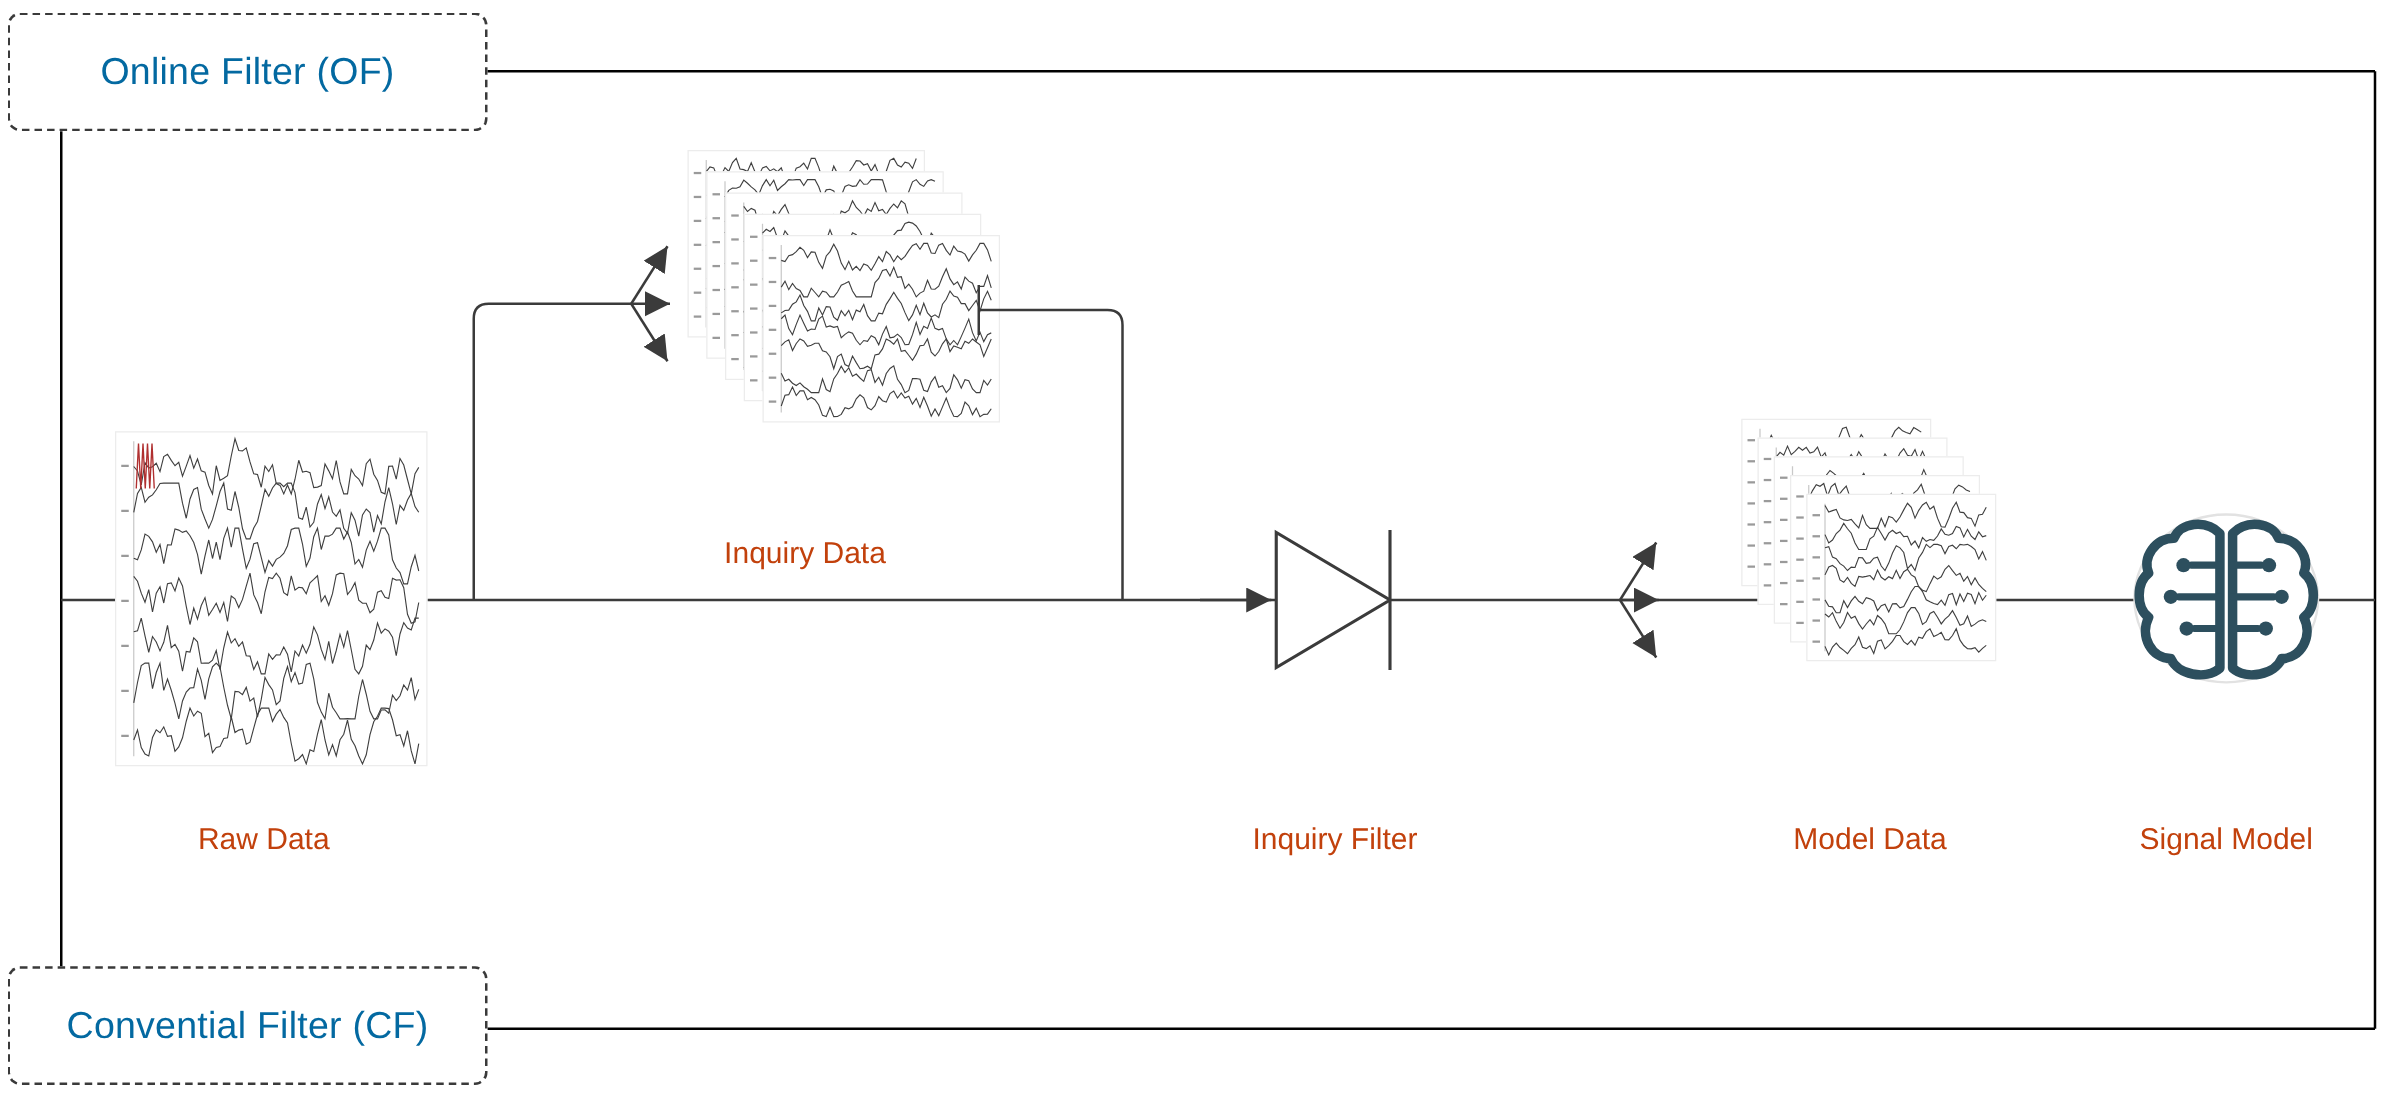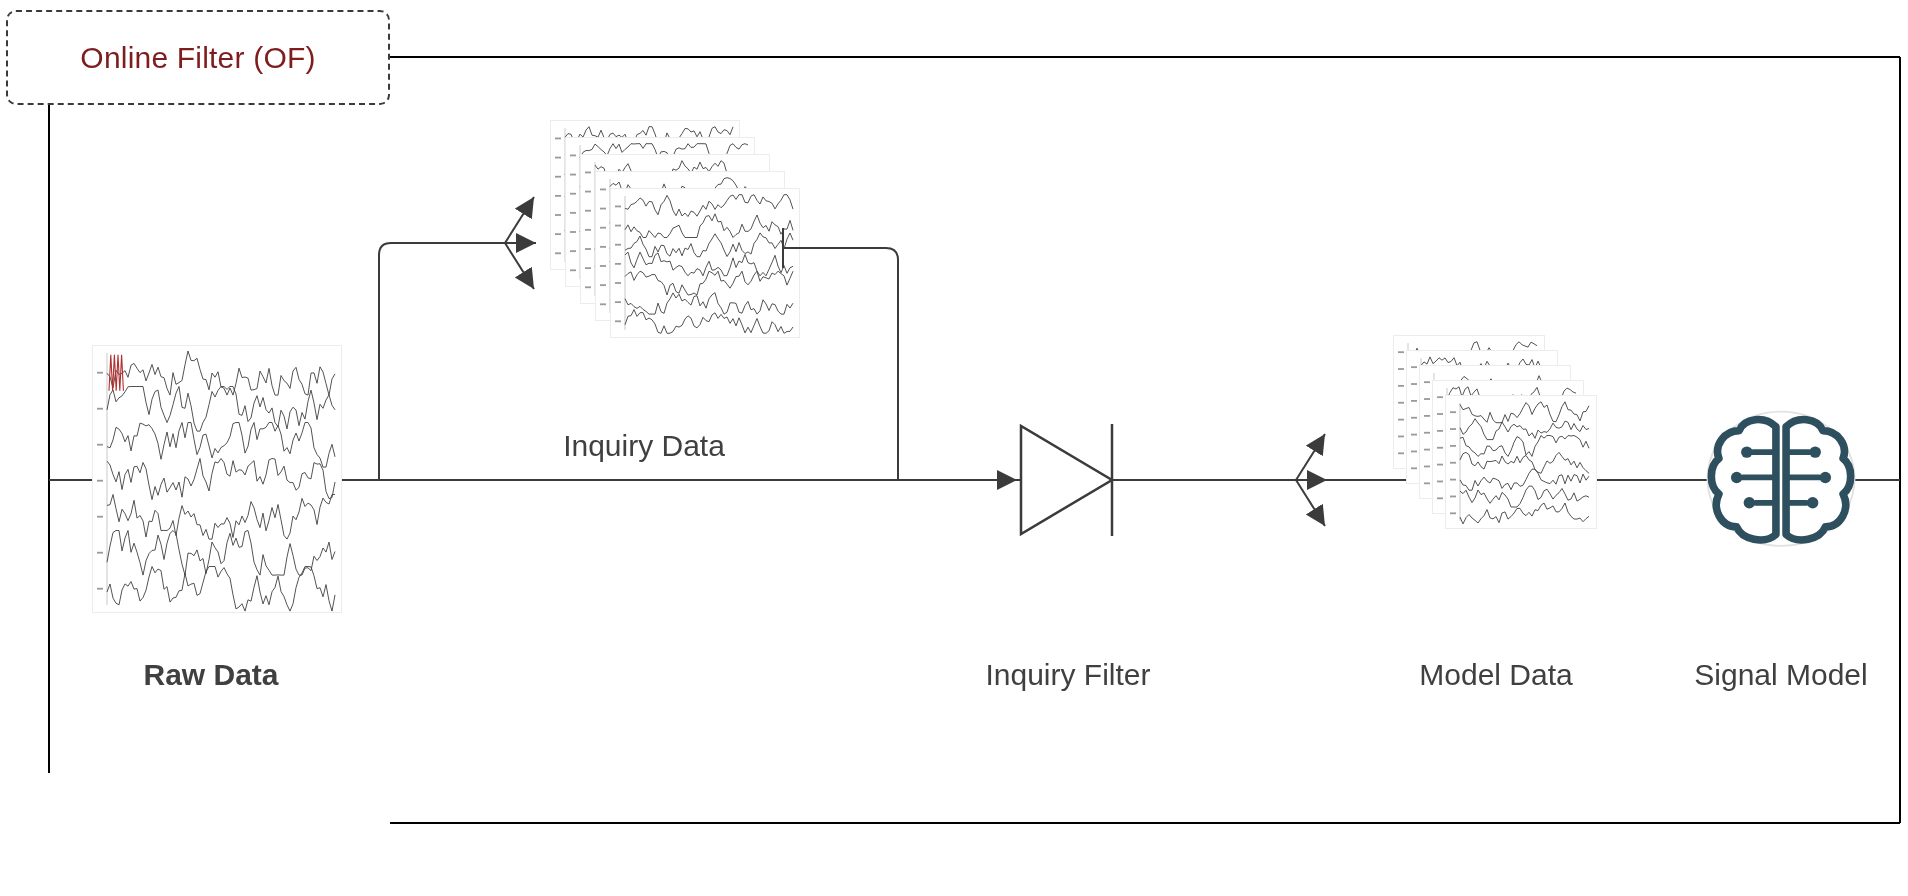--- a/index.html
+++ b/index.html
@@ -5,28 +5,28 @@
   * { margin:0; padding:0; box-sizing:border-box; }
   html,body { background:#ffffff; }
   body { font-family:"Liberation Sans", sans-serif; }
   .canvas { position:relative; width:1908px; height:896px; background:#ffffff; overflow:hidden; }
   svg.layer { position:absolute; left:0; top:0; width:1908px; height:896px; }
   .layer-lines { z-index:1; }
   .layer-symbols { z-index:4; pointer-events:none; }
   .filter-box {
     position:absolute; border:2px dashed #3a3a3a; border-radius:10px; background:#ffffff;
     display:flex; align-items:center; justify-content:center; z-index:5;
-    font-size:30px; color:#7f1d1d; letter-spacing:0.2px;
+    font-size:30px; color:#0369a1; letter-spacing:0.2px;
   }
   .box-of { left:6px; top:10px; width:384px; height:95px; }
   .box-cf { left:6px; top:773px; width:384px; height:95px; }
   .eeg-sheet { position:absolute; background:#ffffff; border:1px solid #ececec; overflow:hidden; }
   .stack { position:absolute; }
   .node-label {
-    position:absolute; transform:translateX(-50%); font-size:30px; color:#404040;
+    position:absolute; transform:translateX(-50%); font-size:24px; color:#c2410c;
     white-space:nowrap; z-index:6;
   }
   .brain { position:absolute; left:1705px; top:405px; width:152px; height:150px; z-index:3; }
 </style>
 </head>
 <body>
 
 <div class="canvas">
 
   <svg class="layer layer-lines">
@@ -37,20 +37,23 @@
       <path d="M 49 105 V 773"></path>
     </g>
     <g stroke="#3b3b3b" stroke-width="2" fill="none">
       <path d="M 49 480 H 1900"></path>
       <path d="M 379 480 V 255 Q 379 243 391 243 H 505"></path>
     </g>
   </svg>
 
   <div class="filter-box box-of">
     <span>Online Filter (OF)</span>
+  </div>
+  <div class="filter-box box-cf">
+    <span>Convential Filter (CF)</span>
   </div>
 
   <div class="eeg-sheet" style="left:92px; top:345px; width:250px; height:268px; z-index:2;"><svg width="248" height="266" viewBox="0 0 248 266" xmlns="http://www.w3.org/2000/svg">
         <line x1="14" y1="7" x2="14" y2="259" stroke="#c9c9c9" stroke-width="1"></line>
         <polyline points="14.0,27.2 17.0,30.8 20.0,41.9 23.0,24.2 26.0,28.5 29.0,27.4 32.0,24.6 35.0,31.3 38.0,19.3 41.0,17.4 44.0,22.3 47.0,26.6 50.0,23.8 53.0,34.9 56.0,26.9 59.0,18.4 62.0,28.5 65.0,21.2 68.0,30.7 71.0,31.7 74.0,42.4 77.0,49.1 80.0,26.6 83.0,38.3 86.0,36.6 89.0,34.5 92.0,18.8 95.0,5.0 98.0,14.4 101.0,14.7 104.0,12.3 107.0,23.5 110.0,33.1 113.0,33.6 116.0,43.8 119.0,27.0 122.0,31.2 125.0,25.8 128.0,40.9 131.0,42.3 134.0,49.1 137.0,42.0 140.0,49.1 143.0,37.4 146.0,22.2 149.0,31.6 152.0,31.0 155.0,32.1 158.0,44.1 161.0,43.7 164.0,42.5 167.0,25.1 170.0,30.7 173.0,37.0 176.0,22.4 179.0,39.5 182.0,49.1 185.0,49.1 188.0,29.5 191.0,34.6 194.0,37.2 197.0,42.4 200.0,25.0 203.0,21.3 206.0,33.4 209.0,38.3 212.0,47.8 215.0,49.1 218.0,27.1 221.0,26.8 224.0,37.3 227.0,20.8 230.0,26.0 233.0,37.6 236.0,49.1 239.0,32.9 242.0,27.9 " fill="none" stroke="#3f3f3f" stroke-width="0.9"></polyline>
         <rect x="4" y="25.8" width="6" height="1.8" fill="#9a9a9a"></rect>
         <polyline points="14.0,63.9 17.0,48.7 20.0,43.9 23.0,55.8 26.0,51.8 29.0,49.9 32.0,45.8 35.0,40.8 38.0,40.5 41.0,40.5 44.0,40.5 47.0,40.5 50.0,40.5 53.0,56.5 56.0,68.6 59.0,53.2 62.0,45.6 65.0,44.0 68.0,61.3 71.0,69.2 74.0,76.5 77.0,69.5 80.0,58.7 83.0,47.2 86.0,40.5 89.0,61.3 92.0,62.3 95.0,47.2 98.0,59.8 101.0,77.0 104.0,85.1 107.0,85.1 110.0,76.4 113.0,71.2 116.0,58.7 119.0,45.5 122.0,51.0 125.0,44.4 128.0,40.5 131.0,40.5 134.0,43.4 137.0,40.5 140.0,40.5 143.0,48.1 146.0,68.2 149.0,69.4 152.0,59.7 155.0,75.6 158.0,71.9 161.0,57.2 164.0,49.7 167.0,60.9 170.0,51.5 173.0,63.6 176.0,67.1 179.0,61.9 182.0,76.6 185.0,80.7 188.0,64.2 191.0,70.1 194.0,82.9 197.0,65.9 200.0,61.2 203.0,64.0 206.0,79.7 209.0,66.5 212.0,73.1 215.0,55.4 218.0,44.1 221.0,57.0 224.0,73.6 227.0,58.3 230.0,62.3 233.0,54.0 236.0,48.8 239.0,59.3 242.0,63.8 " fill="none" stroke="#3f3f3f" stroke-width="0.9"></polyline>
         <rect x="4" y="61.800000000000004" width="6" height="1.8" fill="#9a9a9a"></rect>
         <polyline points="14.0,100.6 17.0,101.8 20.0,93.9 23.0,81.3 26.0,83.1 29.0,87.5 32.0,95.8 35.0,89.6 38.0,104.9 41.0,89.8 44.0,90.0 47.0,77.1 50.0,78.1 53.0,79.9 56.0,78.7 59.0,82.6 62.0,88.0 65.0,97.5 68.0,113.3 71.0,98.7 74.0,86.0 77.0,100.8 80.0,87.7 83.0,101.7 86.0,84.7 89.0,76.5 92.0,91.8 95.0,76.5 98.0,76.5 101.0,93.3 104.0,108.6 107.0,101.3 110.0,89.0 113.0,88.2 116.0,99.9 119.0,111.9 122.0,102.5 125.0,106.9 128.0,101.5 131.0,99.7 134.0,96.8 137.0,90.6 140.0,77.6 143.0,76.5 146.0,76.5 149.0,89.2 152.0,107.1 155.0,100.4 158.0,83.4 161.0,76.5 164.0,93.6 167.0,82.8 170.0,82.9 173.0,81.3 176.0,76.5 179.0,76.5 182.0,85.2 185.0,79.5 188.0,88.0 191.0,105.2 194.0,101.6 197.0,107.8 200.0,94.1 203.0,87.0 206.0,95.0 209.0,86.9 212.0,76.5 215.0,76.5 218.0,82.0 221.0,101.8 224.0,108.4 227.0,112.1 230.0,121.1 233.0,121.1 236.0,107.4 239.0,98.3 242.0,110.8 " fill="none" stroke="#3f3f3f" stroke-width="0.9"></polyline>
         <rect x="4" y="97.8" width="6" height="1.8" fill="#9a9a9a"></rect>
@@ -293,19 +296,19 @@
       <path d="M 1112 424 V 536" stroke="#3b3b3b" stroke-width="2.5" fill="none"></path>
     </g>
 
     <g stroke="#3b3b3b" stroke-width="2" fill="none">
       <path d="M 1296 480 L 1325 434" marker-end="url(#arw)"></path>
       <path d="M 1296 480 L 1325 526" marker-end="url(#arw)"></path>
       <path d="M 1296 480 L 1327 480" marker-end="url(#arw)"></path>
     </g>
   </svg>
 
-  <div class="node-label" style="left:211px;  top:658px;font-weight:bold;">Raw Data</div>
+  <div class="node-label" style="left:211px;  top:658px;">Raw Data</div>
   <div class="node-label" style="left:644px;  top:429px;">Inquiry Data</div>
   <div class="node-label" style="left:1068px; top:658px;">Inquiry Filter</div>
   <div class="node-label" style="left:1496px; top:658px;">Model Data</div>
   <div class="node-label" style="left:1781px; top:658px;">Signal Model</div>
 
 </div>
 
 </body></html>

